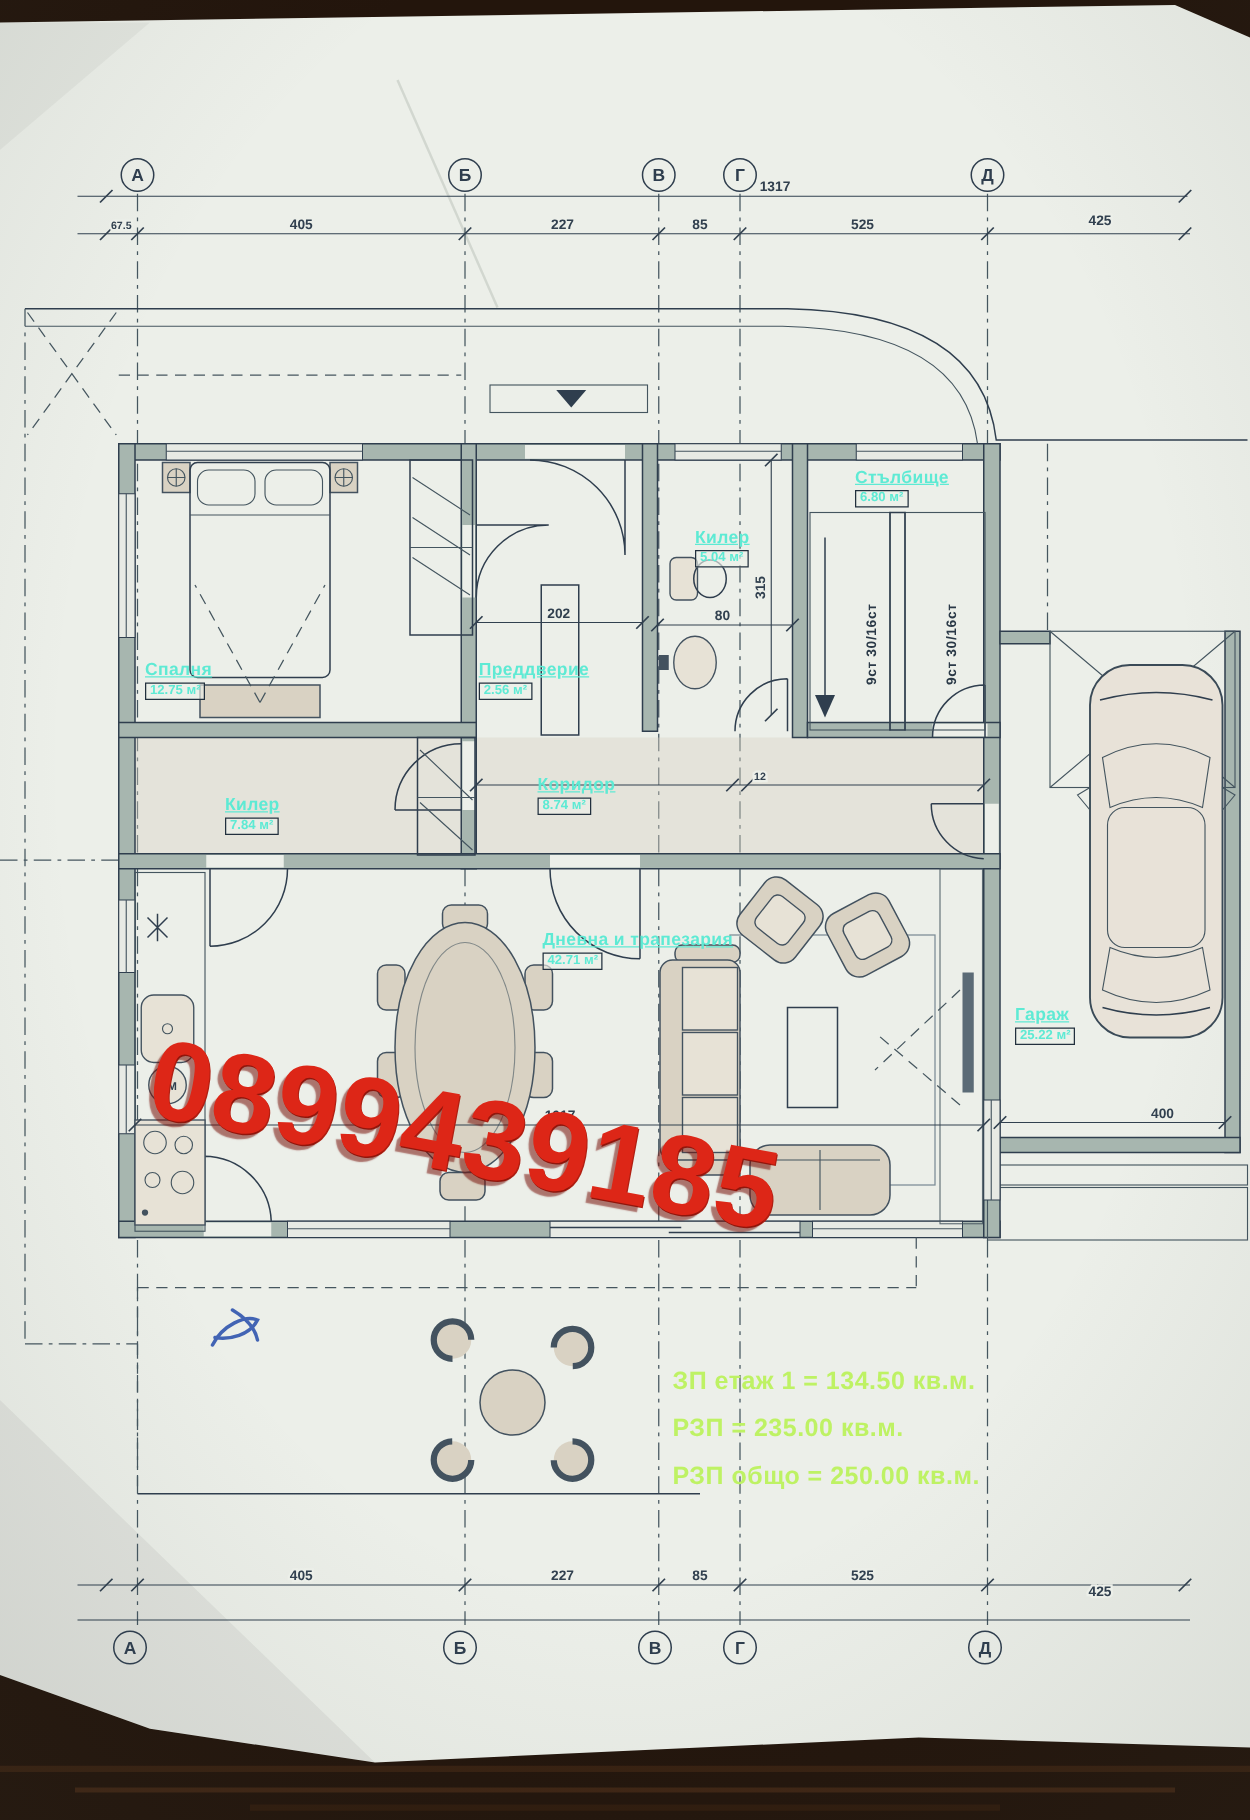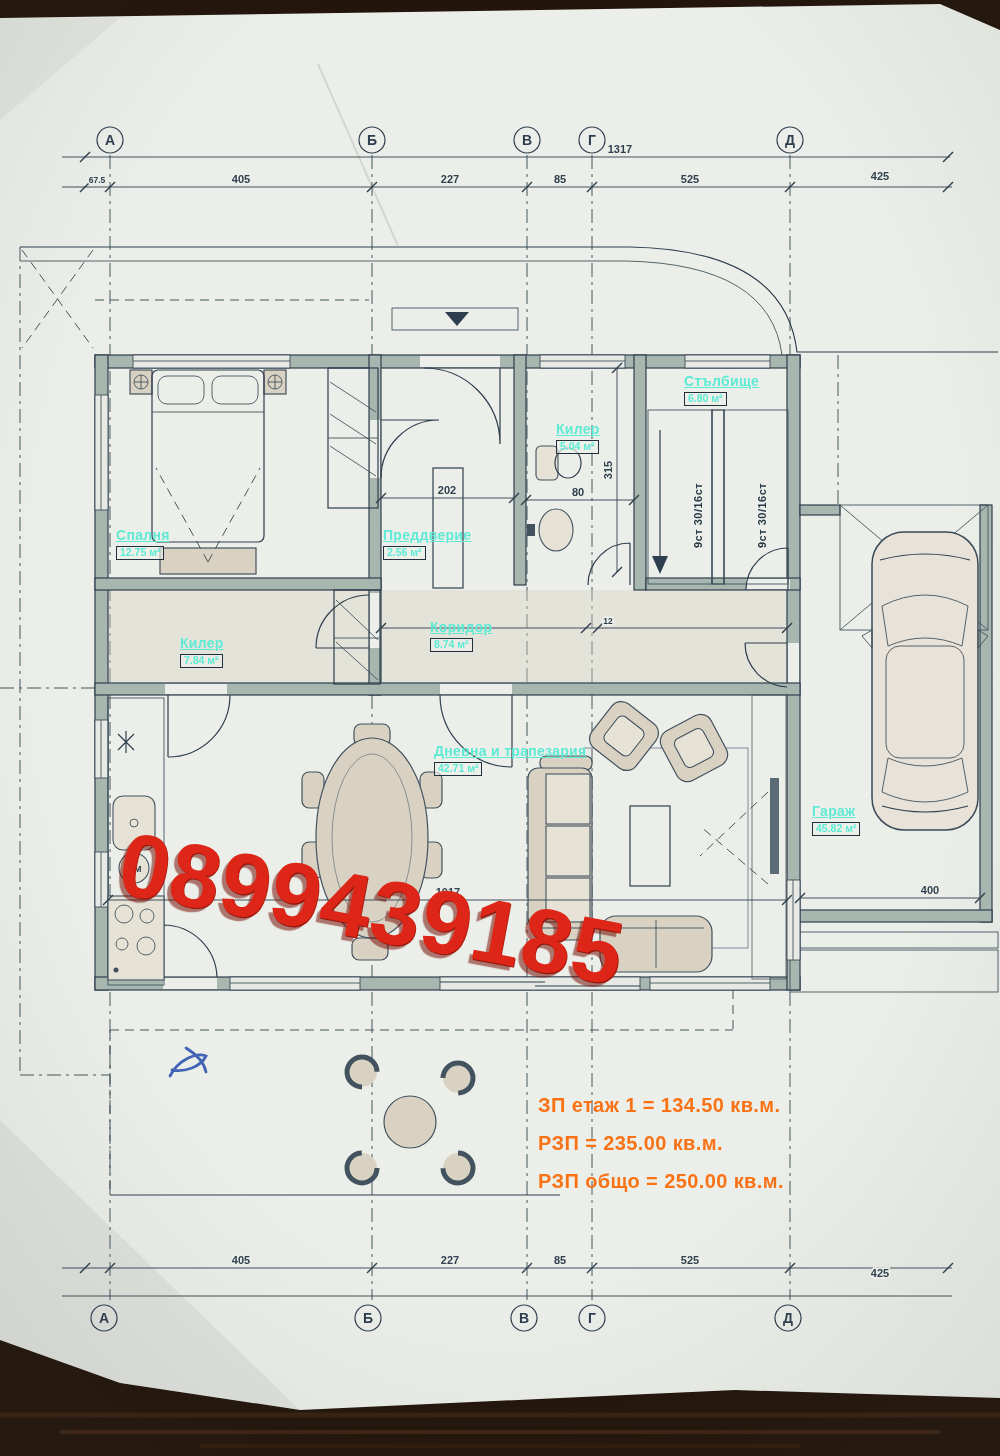--- a/index.html
+++ b/index.html
@@ -23,21 +23,21 @@
   .furn2{fill:#e7e2d6;stroke:#43525f;stroke-width:1.1;}
   .tick{stroke:#31404f;stroke-width:1.4;}
   .dimline{stroke:#31404f;stroke-width:0.9;fill:none;}
 
   .room-label{position:absolute;color:#5eead4;line-height:1.05;z-index:5;}
   .room-name{font-size:14px;font-weight:700;text-decoration:underline;letter-spacing:.3px;white-space:nowrap;}
   .room-area{display:inline-block;border:1.5px solid #22303e;padding:0 3px 1px;
              font-size:10.5px;font-weight:700;margin-top:2px;background:rgba(236,239,233,.65);white-space:nowrap;}
   .flight-label{position:absolute;color:#2a3947;font-size:11px;font-weight:700;white-space:nowrap;
                 transform:rotate(-90deg);transform-origin:0 0;z-index:5;letter-spacing:.5px;}
-  .summary{position:absolute;left:538px;top:1094px;color:#f97316;font-size:20px;
+  .summary{position:absolute;left:538px;top:1094px;color:#bef264;font-size:20px;
            font-weight:600;letter-spacing:.4px;z-index:5;}
   .summary div{margin-bottom:15px;white-space:nowrap;}
   .watermark{position:absolute;left:130px;top:812px;z-index:8;
              transform:rotate(10.5deg);transform-origin:0 0;
              font-size:90px;font-weight:700;letter-spacing:1px;color:#dd2617;white-space:nowrap;
              text-shadow:-3px 5px 1px rgba(118,14,7,.55),1px 1px 0 #b01f12;}
 </style>
 </head>
 <body>
 
@@ -481,21 +481,21 @@
 <div class="room-label" style="left:430px;top:620px">
   <div class="room-name">Коридор</div>
   <div class="room-area">8.74 м²</div>
 </div>
 <div class="room-label" style="left:434px;top:744px">
   <div class="room-name">Дневна и трапезария</div>
   <div class="room-area">42.71 м²</div>
 </div>
 <div class="room-label" style="left:812px;top:804px">
   <div class="room-name">Гараж</div>
-  <div class="room-area">45.82 м²</div>
+  <div class="room-area">25.22 м²</div>
 </div>
 
 <div class="flight-label" style="left:692px;top:548px">9ст 30/16ст</div>
 <div class="flight-label" style="left:756px;top:548px">9ст 30/16ст</div>
 
 <div class="summary">
   <div>ЗП етаж 1 = 134.50 кв.м.</div>
   <div>РЗП = 235.00 кв.м.</div>
   <div>РЗП общо = 250.00 кв.м.</div>
 </div>

